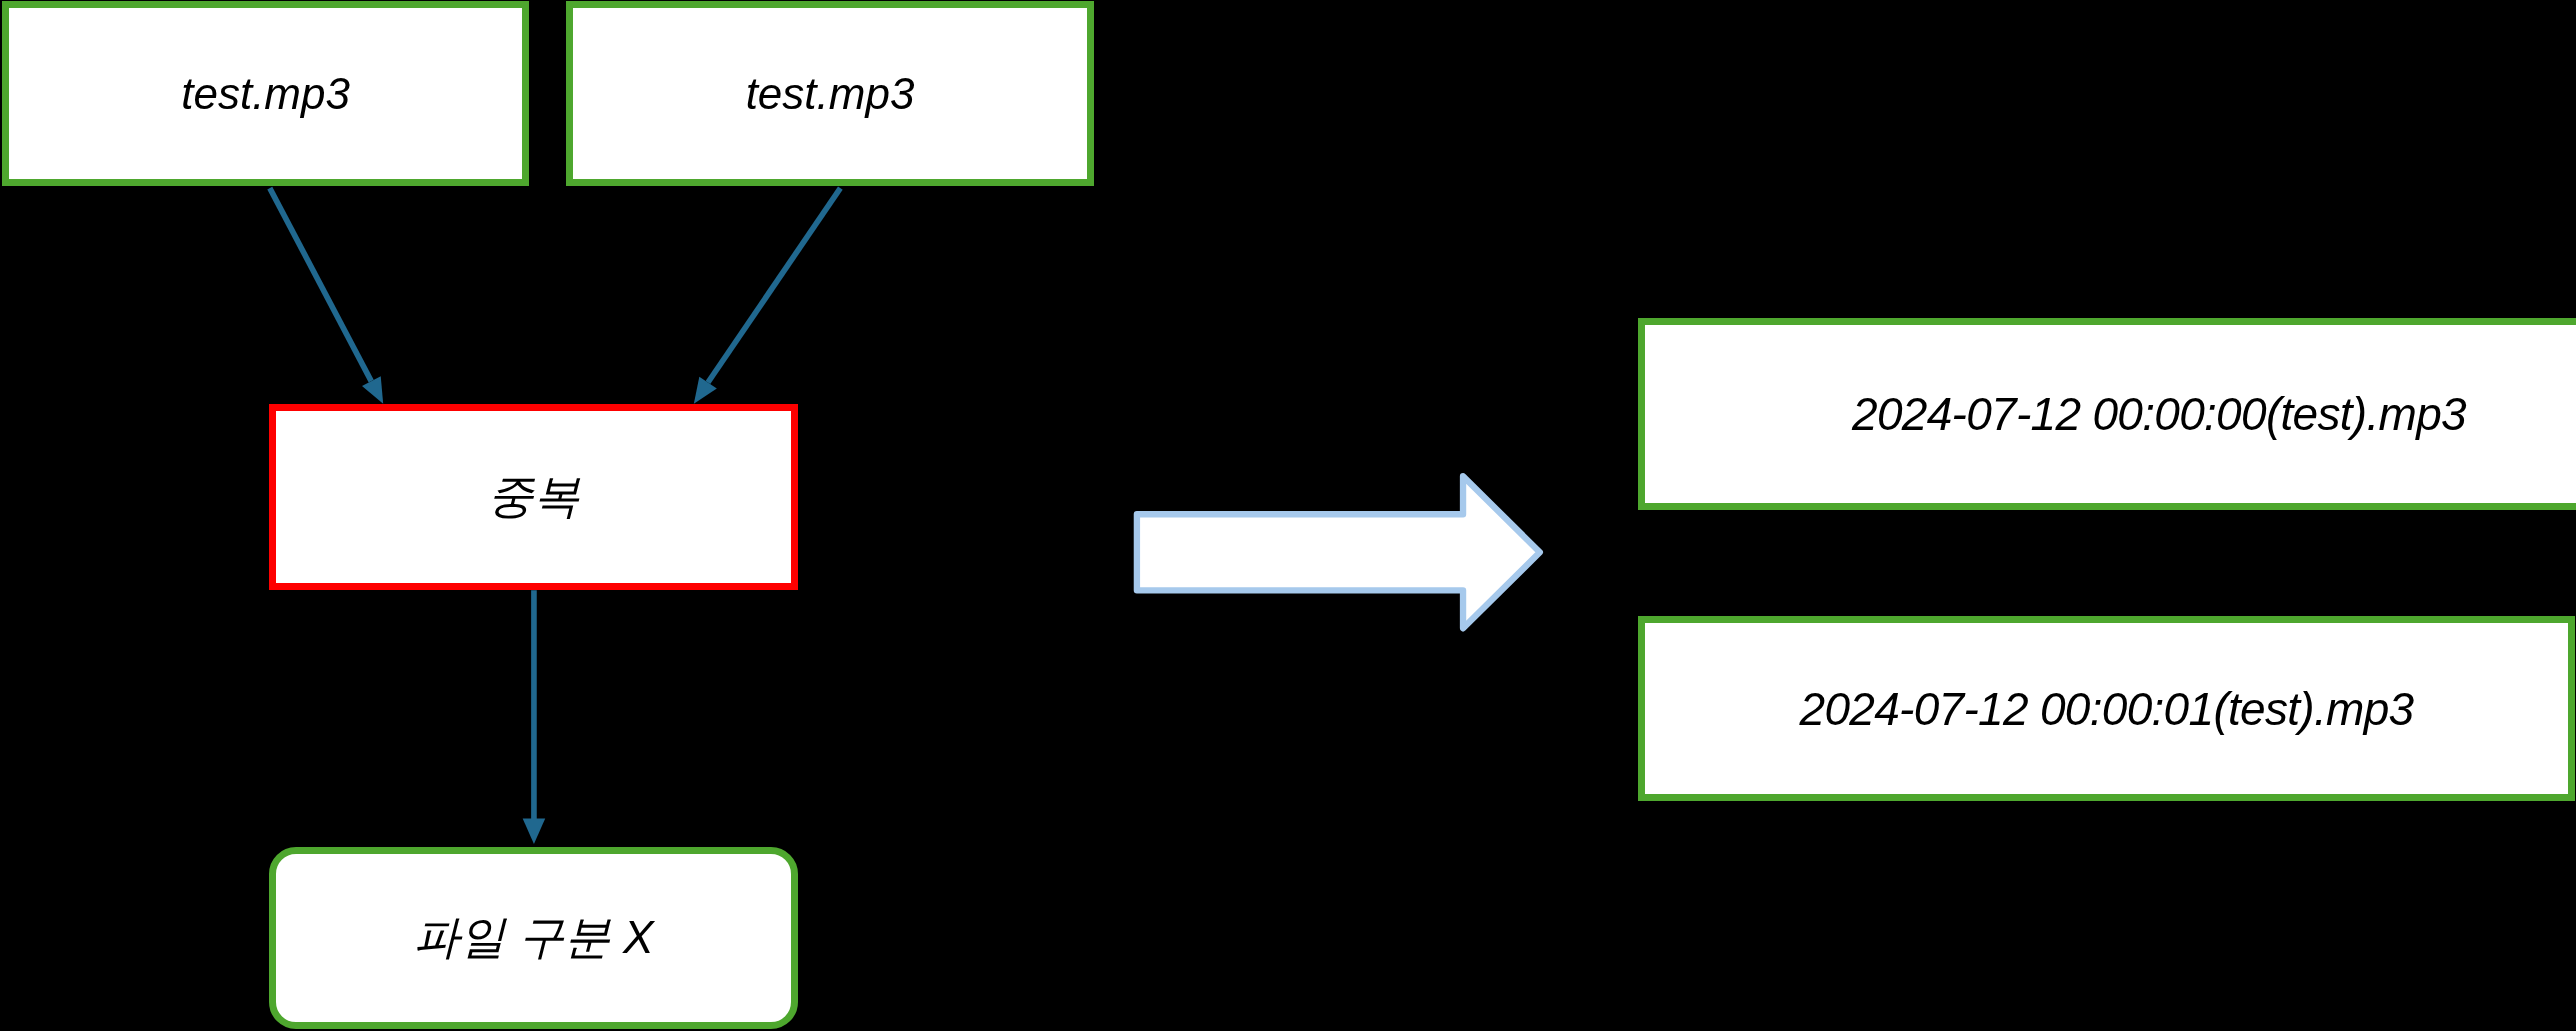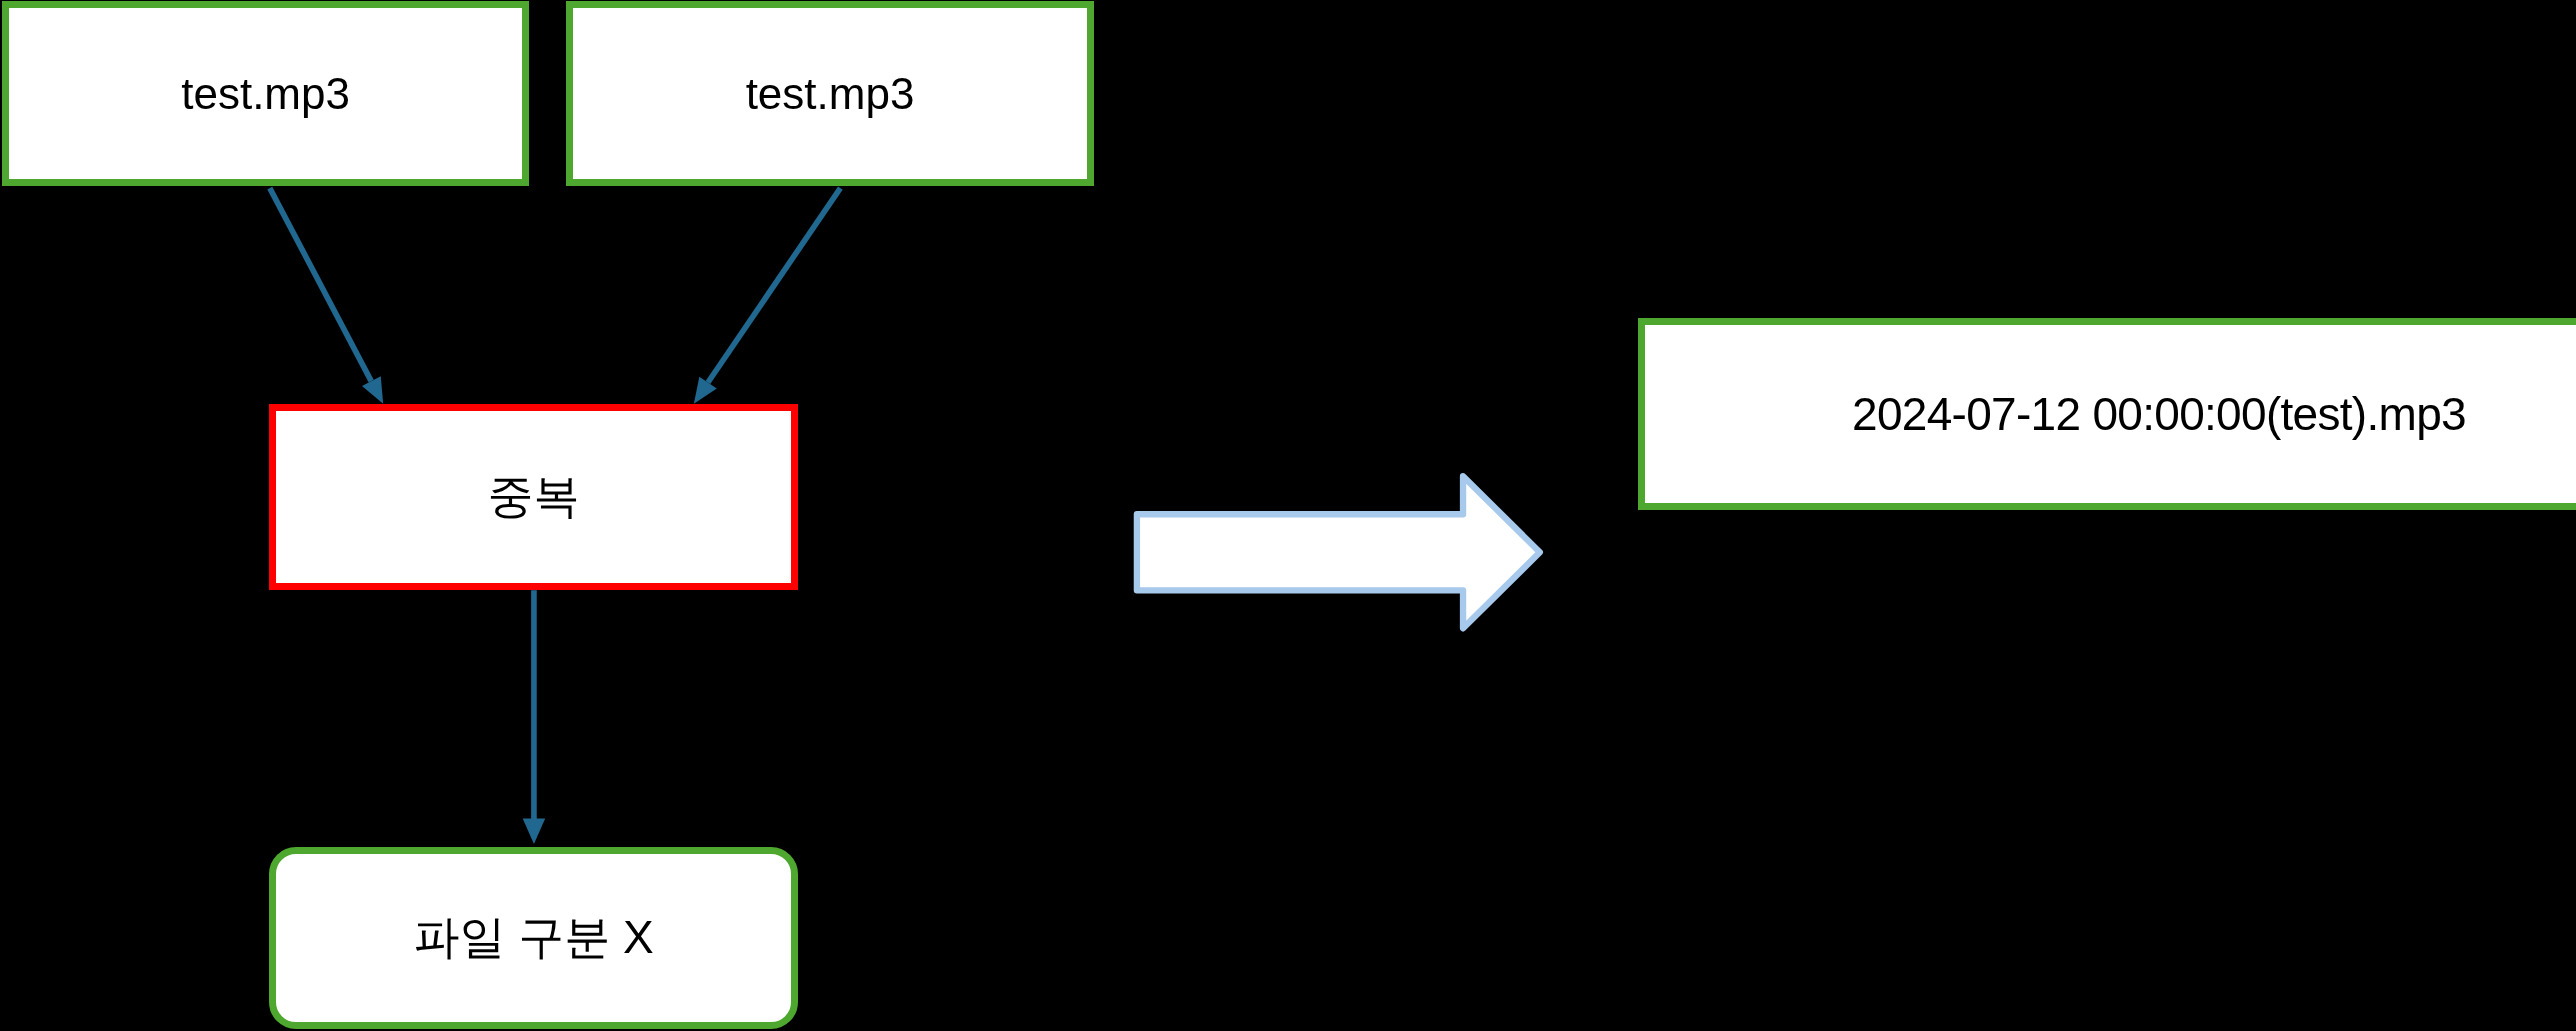--- a/index.html
+++ b/index.html
@@ -17,20 +17,21 @@
     font-family: "Liberation Sans", "DejaVu Sans", sans-serif;
   }
   .box {
     position: absolute;
     box-sizing: border-box;
     background: var(--box-fill, #fff);
     display: flex;
     align-items: center;
     justify-content: center;
     color: var(--text, #000);
+    font-style: italic;
   }
   .box.green { border: 7px solid var(--green-border, #4ea72e); }
   .box.red   { border: 7px solid var(--red-border, #fe0000); }
 
   .box-a { left: 2.1px;    top: 1.4px;    width: 527px;  height: 185px; font-size: 44px; }
   .box-b { left: 566px;  top: 1.4px;    width: 528px;  height: 185px; font-size: 44px; }
   .box-dup { left: 269px; top: 404px; width: 529px;  height: 186px; font-size: 46px; }
   .box-c { left: 269px;  top: 847px; width: 529px;  height: 182px; font-size: 46px; border-radius: 27px; }
   .box-r1 { left: 1638px; top: 318px; width: 1042px; height: 192px; font-size: 46px; letter-spacing: -0.7px; }
   .box-r2 { left: 1638px; top: 616px; width: 937px; height: 185px; font-size: 46px; letter-spacing: -0.7px; }
@@ -78,20 +79,23 @@
   </div>
 
   <div class="box green box-c">
     <span class="box-label">파일 구분 X</span>
   </div>
 
   <div class="box green box-r1">
     <span class="box-label">2024-07-12 00:00:00(test).mp3</span>
   </div>
 
+  <div class="box green box-r2">
+    <span class="box-label">2024-07-12 00:00:01(test).mp3</span>
+  </div>
 
   <svg class="overlay" viewBox="0 0 3657 1465" aria-hidden="true">
     <g>
       <line class="conn" x1="383" y1="267" x2="527" y2="541"></line>
       <polygon class="conn-head" points="544,573 513.9,548.1 540.5,534.1"></polygon>
     </g>
     <g>
       <line class="conn" x1="1193" y1="267" x2="1005" y2="543"></line>
       <polygon class="conn-head" points="985,573 992.8,534.8 1017.6,551.6"></polygon>
     </g>

